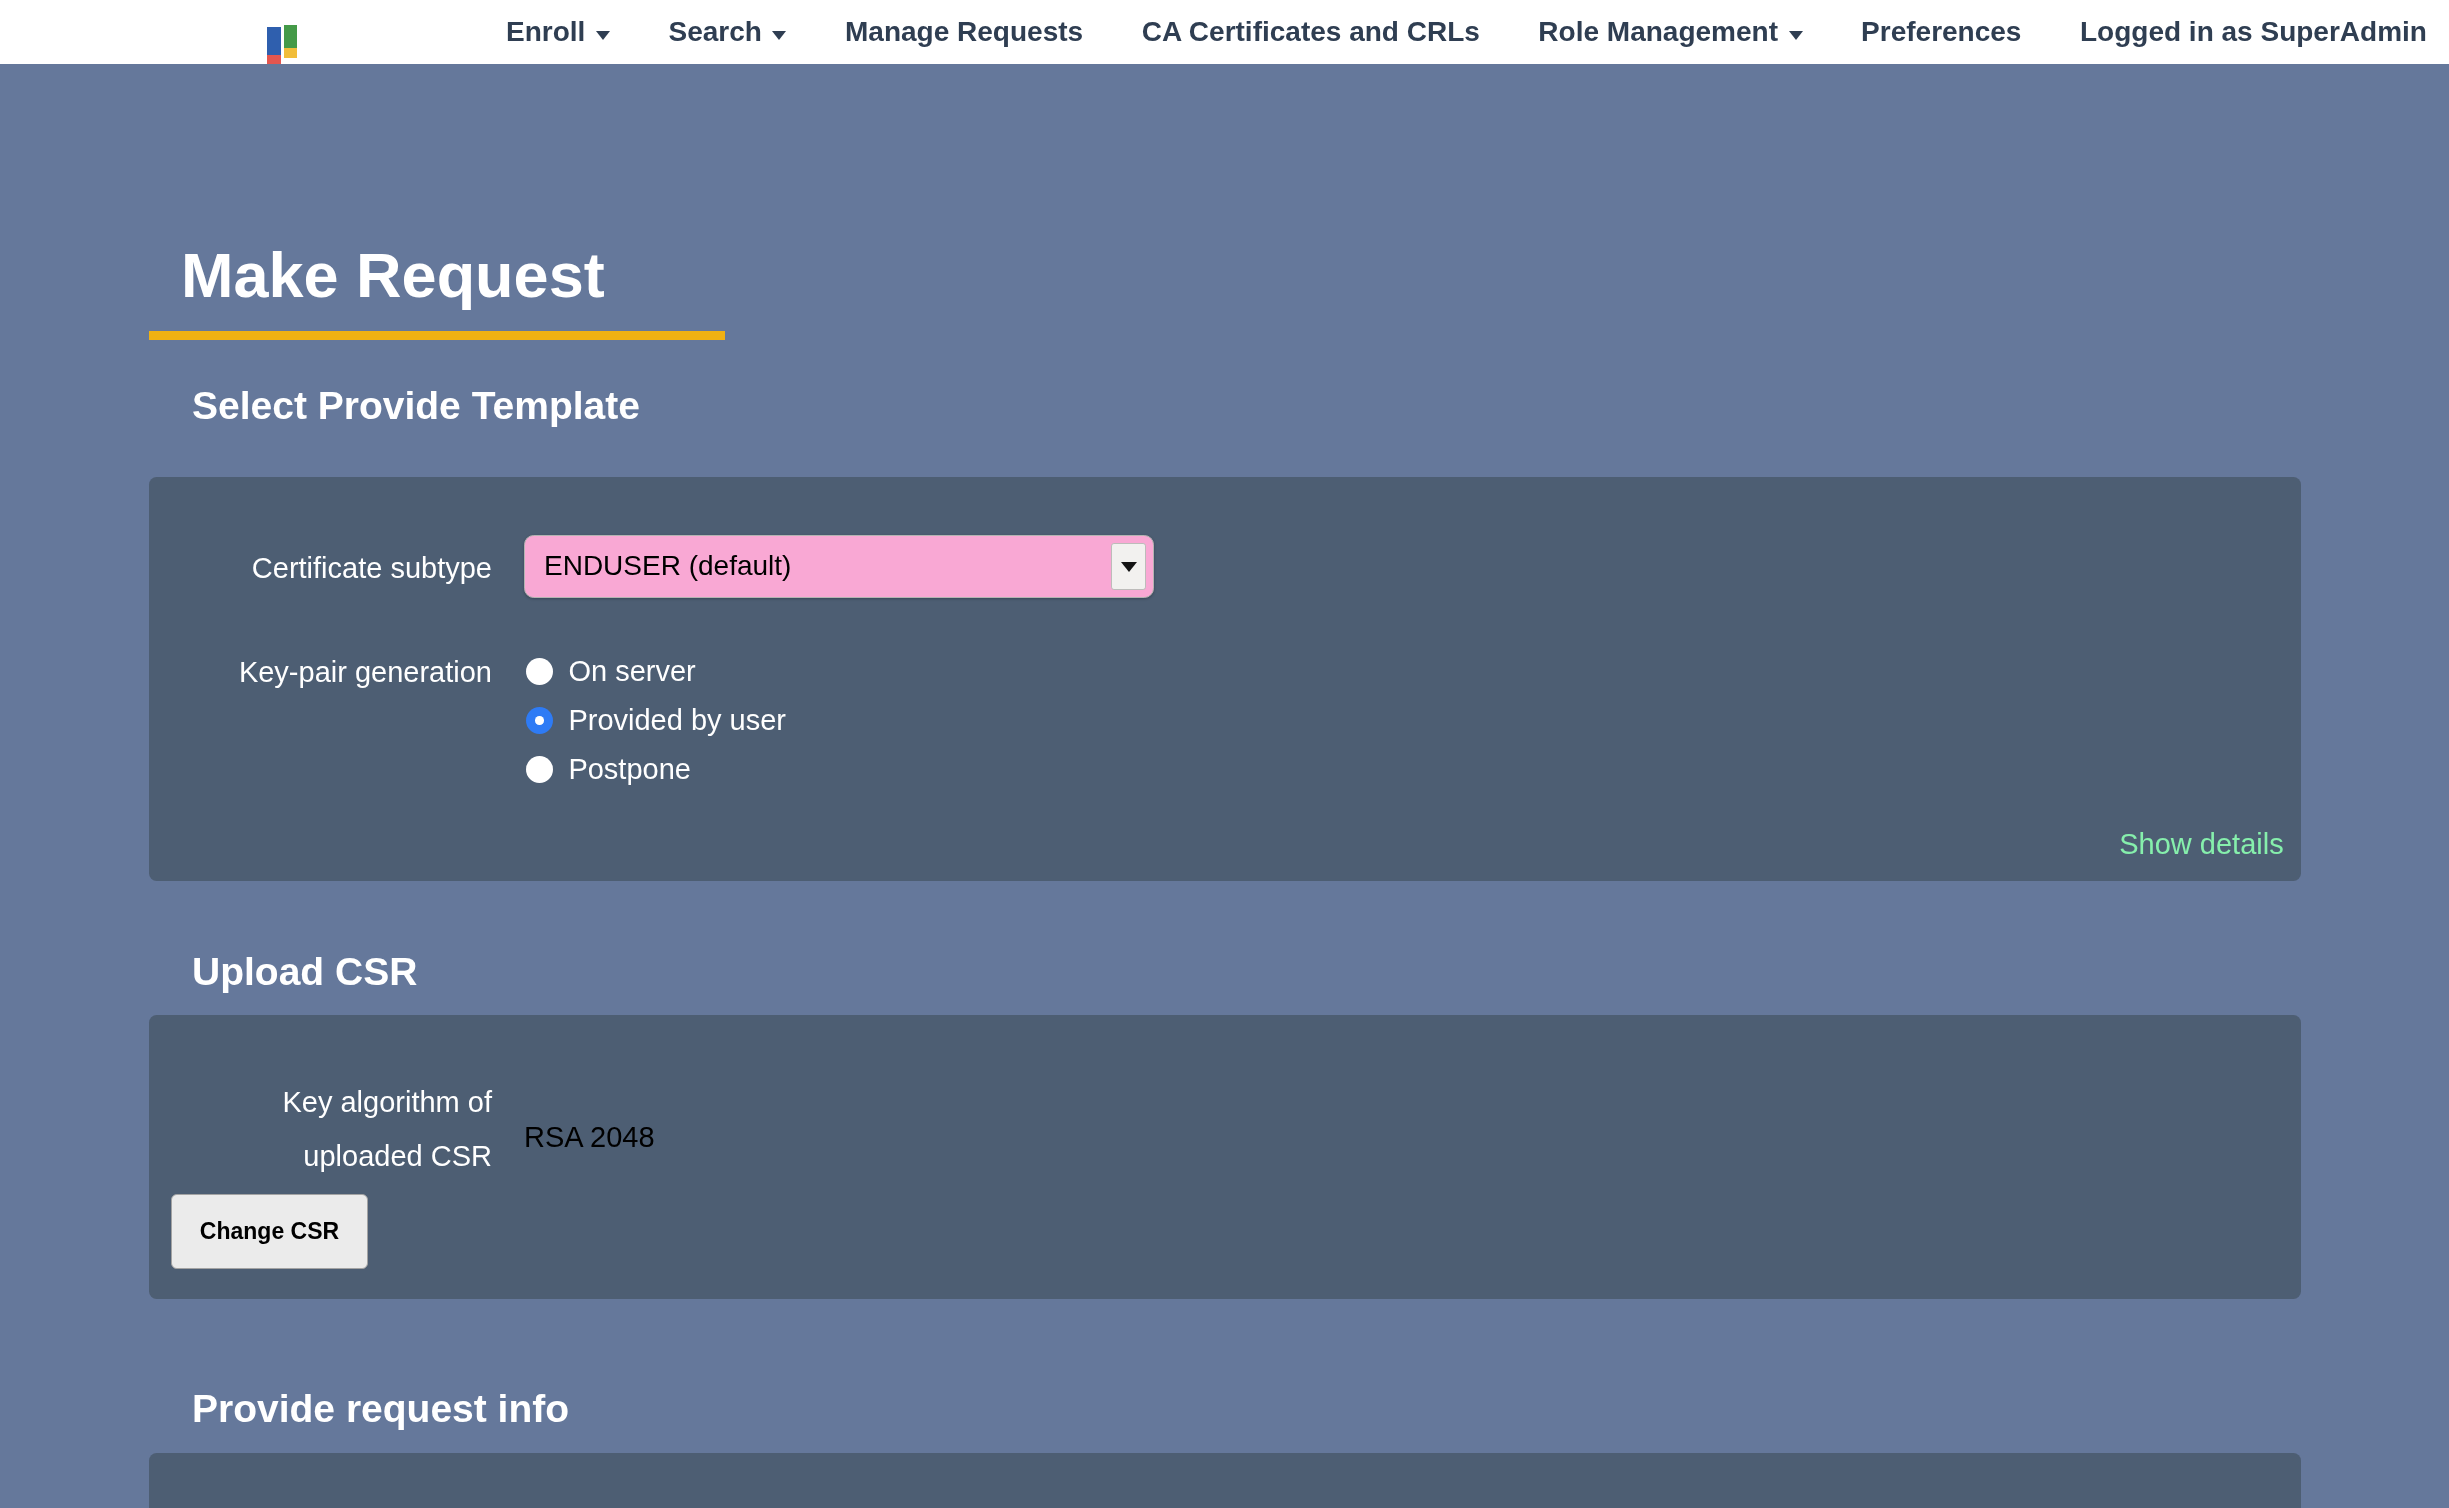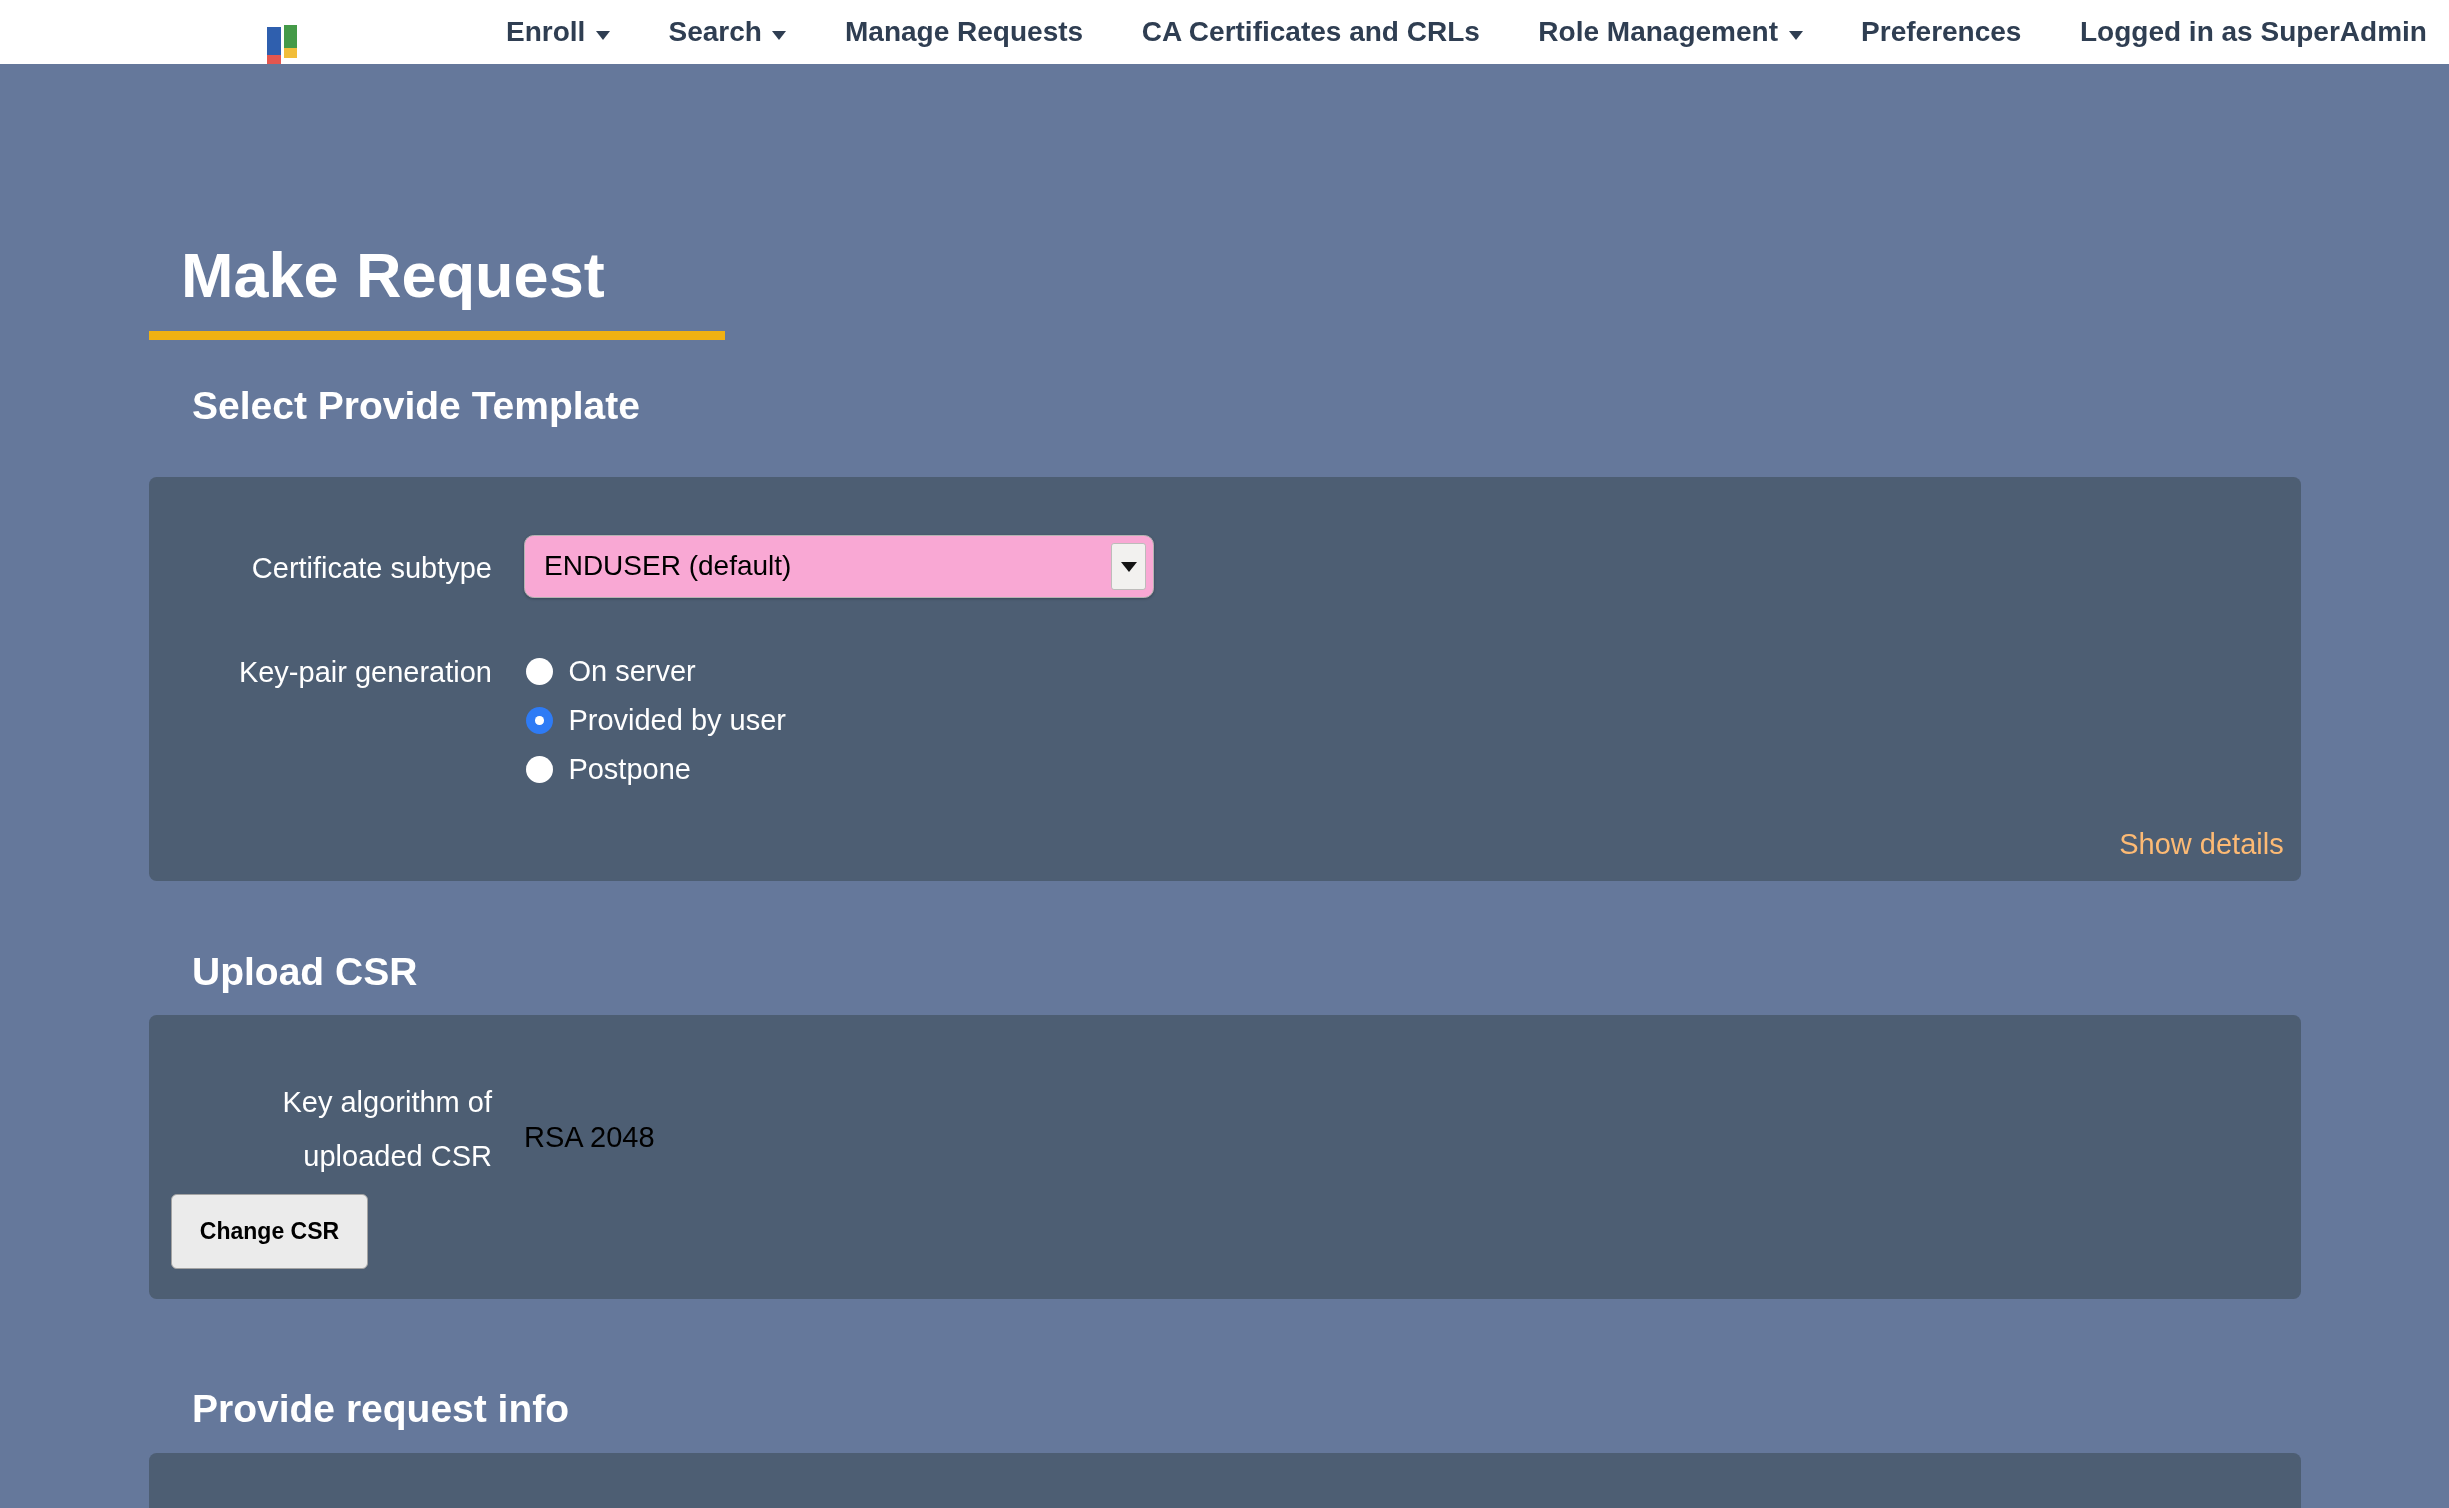--- a/index.html
+++ b/index.html
@@ -62,21 +62,21 @@
   
   .radio-row { position:absolute; left:377px; height:29px; display:flex; align-items:center;
                gap:15.4px; cursor:pointer; }
   .row-0 { top:180px; } .row-1 { top:229px; } .row-2 { top:278px; }
   .radio { width:27px; height:27px; border-radius:50%; background:#ffffff; position:relative; flex:none; }
   .radio.checked { background:#2e7bf5; }
   .radio.checked::after { content:""; position:absolute; left:50%; top:50%; width:8.6px; height:8.6px;
                           margin:-4.3px 0 0 -4.3px; border-radius:50%; background:#ffffff; }
   .radio-label { font-size:29px; color:#ffffff; white-space:nowrap; }
 
-  .show-details { position:absolute; right:17.3px; top:351px; font-size:29px; color:#fdba74;
+  .show-details { position:absolute; right:17.3px; top:351px; font-size:29px; color:#86efac;
                   text-decoration:none; cursor:pointer; white-space:nowrap; }
 
   
   .key-alg-value { position:absolute; left:375px; top:106px; font-size:29px; color:#000000; }
   .btn-change-csr { position:absolute; left:22px; top:179px; width:197px; height:75px;
                     background:#ebebeb; border:1px solid #a3a3a3; border-radius:5.8px;
                     font-family:"Liberation Sans", sans-serif; font-size:23px; font-weight:bold;
                     color:#000000; cursor:pointer; }
 </style>
 </head>

